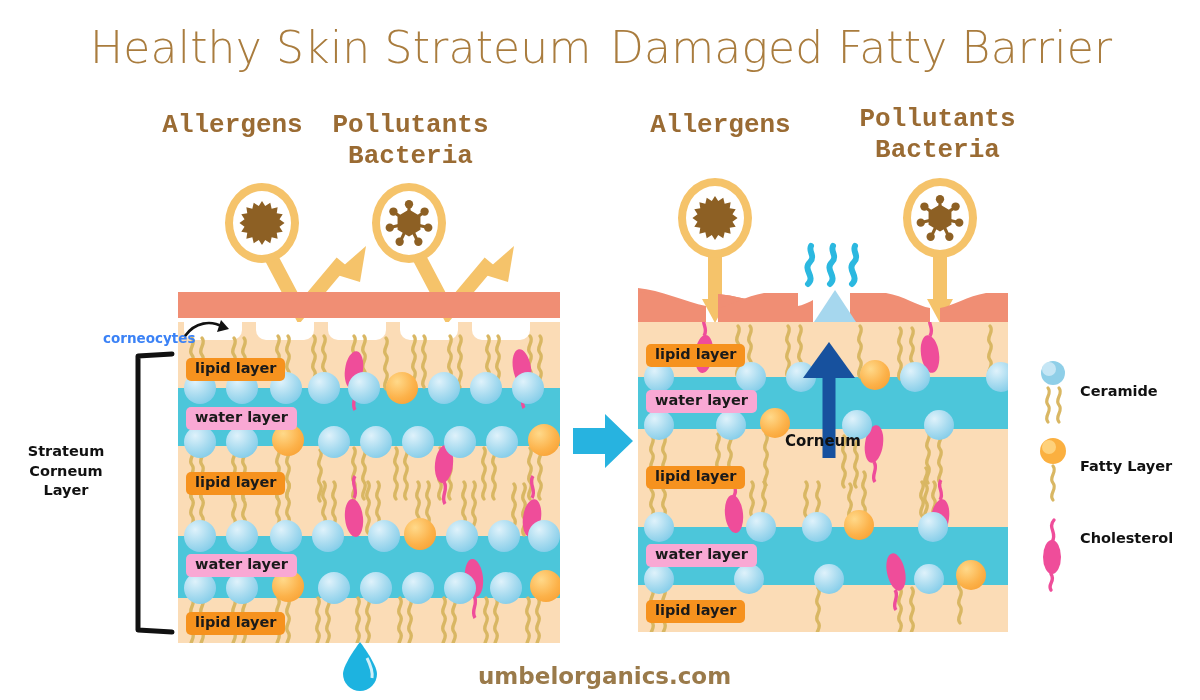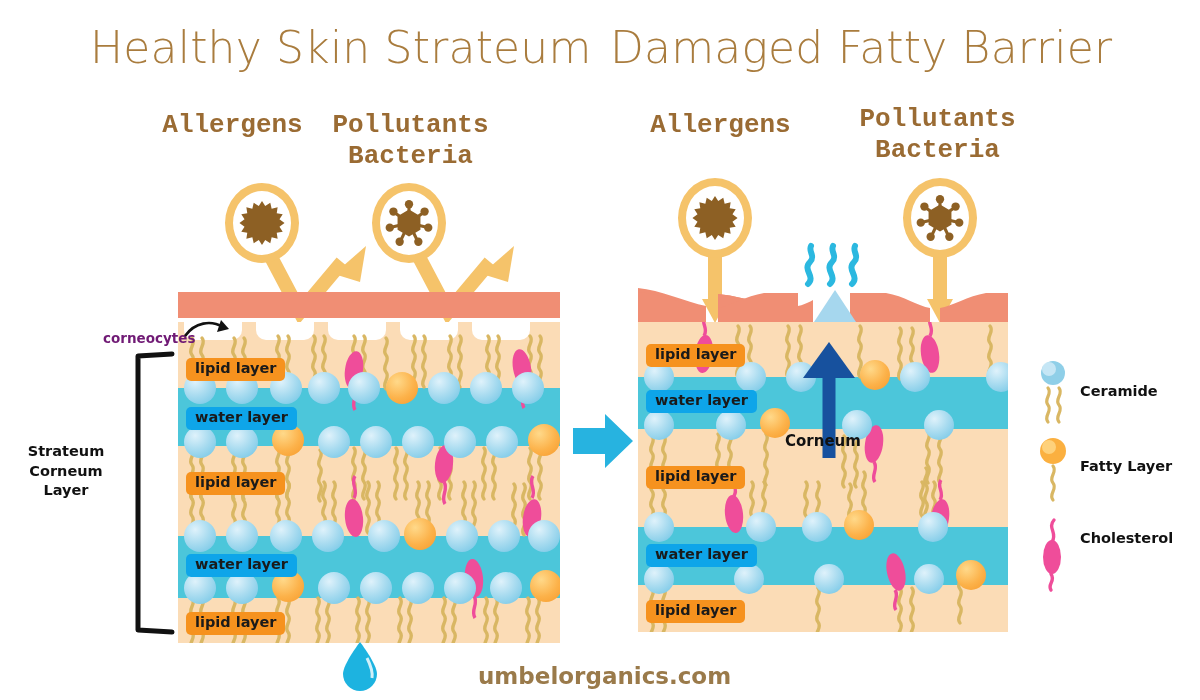--- a/index.html
+++ b/index.html
@@ -46,40 +46,40 @@
     position:absolute;background:#ffffff;border-radius:0 0 10px 10px;
   }
 
   
   .tag{
     position:absolute;font-size:14.5px;font-weight:600;color:#1a1a1a;
     padding:3px 9px 4px;border-radius:5px;white-space:nowrap;
     font-family:"DejaVu Sans",sans-serif;line-height:1.1;
   }
   .tag-lipid{background:#f6921e;}
-  .tag-water{background:#0ea5e9;text-align:center;}
+  .tag-water{background:#f9a8d4;text-align:center;}
 
   
   .cer-head,.fa-head{position:absolute;border-radius:50%;}
   .cer-head{background:radial-gradient(circle at 35% 30%,#dff2fb 0%,#aadcf0 45%,#6cc3e4 100%);}
   .fa-head{background:radial-gradient(circle at 35% 30%,#ffd98a 0%,#fcb24a 55%,#f79a2b 100%);}
 
   
   .steam{position:absolute;}
   .moist-label{
     position:absolute;font-size:15px;font-weight:700;color:#111;
     font-family:"DejaVu Sans",sans-serif;
   }
   .bracket-label{
     position:absolute;font-size:14.5px;font-weight:700;color:#111;
     text-align:center;line-height:1.35;white-space:pre-line;
     font-family:"DejaVu Sans",sans-serif;
   }
   .corneo-label{
-    position:absolute;font-size:13.5px;font-weight:700;color:#701a75;
+    position:absolute;font-size:13.5px;font-weight:700;color:#3b82f6;
     font-family:"DejaVu Sans",sans-serif;white-space:nowrap;
   }
   .legend-label{
     position:absolute;font-size:14.5px;font-weight:700;color:#111;
     font-family:"DejaVu Sans",sans-serif;white-space:nowrap;
   }
   .footer{
     position:absolute;font-size:23px;font-weight:700;color:#9a7a4a;
     font-family:"DejaVu Sans",sans-serif;white-space:nowrap;
   }

